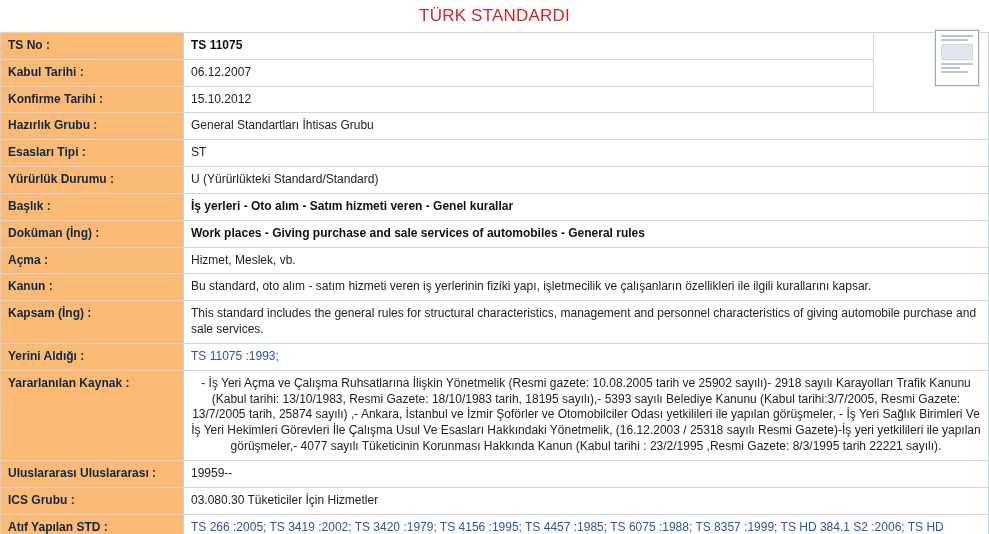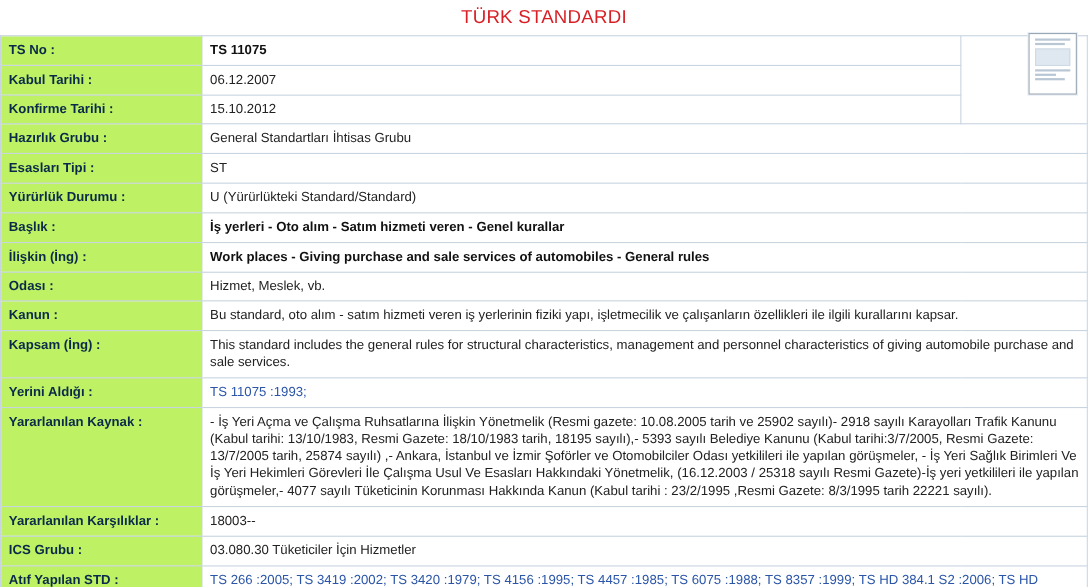--- a/index.html
+++ b/index.html
@@ -39,21 +39,21 @@
 
   table.std-table td {
     border: 1px solid #c8d4e0;
     vertical-align: top;
     padding: 5px 7px 5px 7px;
     line-height: 1.32;
   }
 
   td.label {
     width: 168px;
-    background: #bef264;
+    background: #fdba74;
     font-weight: bold;
     color: #0a2a4a;
     font-size: 12px;
     white-space: nowrap;
   }
 
   td.value {
     background: #ffffff;
     color: #222222;
     font-size: 12px;
@@ -104,20 +104,21 @@
   .thumb .tblock {
     height: 14px;
     background: #dfe8f1;
     margin: 3px 3px;
     border: 1px solid #cdd9e4;
   }
 
   .kaynak-text {
     font-size: 11.5px;
     line-height: 1.3;
+    text-align: center;
   }
 
   .atif-text {
     line-height: 1.45;
   }
 </style>
 </head>
 <body>
 
 <div class="page">
@@ -168,26 +169,26 @@
         <td class="label">Yürürlük Durumu :</td>
         <td class="value" colspan="2">U (Yürürlükteki Standard/Standard)</td>
       </tr>
 
       <tr>
         <td class="label">Başlık :</td>
         <td class="value bold" colspan="2">İş yerleri - Oto alım - Satım hizmeti veren - Genel kurallar</td>
       </tr>
 
       <tr>
-        <td class="label">İlişkin (İng) :</td>
+        <td class="label">Doküman (İng) :</td>
         <td class="value bold" colspan="2">Work places - Giving purchase and sale services of automobiles - General rules</td>
       </tr>
 
       <tr>
-        <td class="label">Odası :</td>
+        <td class="label">Açma :</td>
         <td class="value" colspan="2">Hizmet, Meslek, vb.</td>
       </tr>
 
       <tr>
         <td class="label">Kanun :</td>
         <td class="value" colspan="2">Bu standard, oto alım - satım hizmeti veren iş yerlerinin fiziki yapı, işletmecilik ve çalışanların özellikleri ile ilgili kurallarını kapsar.</td>
       </tr>
 
       <tr>
         <td class="label">Kapsam (İng) :</td>
@@ -198,22 +199,22 @@
         <td class="label">Yerini Aldığı :</td>
         <td class="value link" colspan="2">TS 11075 :1993;</td>
       </tr>
 
       <tr>
         <td class="label">Yararlanılan Kaynak :</td>
         <td class="value kaynak-text" colspan="2">- İş Yeri Açma ve Çalışma Ruhsatlarına İlişkin Yönetmelik (Resmi gazete: 10.08.2005 tarih ve 25902 sayılı)- 2918 sayılı Karayolları Trafik Kanunu (Kabul tarihi: 13/10/1983, Resmi Gazete: 18/10/1983 tarih, 18195 sayılı),- 5393 sayılı Belediye Kanunu (Kabul tarihi:3/7/2005, Resmi Gazete: 13/7/2005 tarih, 25874 sayılı) ,- Ankara, İstanbul ve İzmir Şoförler ve Otomobilciler Odası yetkilileri ile yapılan görüşmeler, - İş Yeri Sağlık Birimleri Ve İş Yeri Hekimleri Görevleri İle Çalışma Usul Ve Esasları Hakkındaki Yönetmelik, (16.12.2003 / 25318 sayılı Resmi Gazete)-İş yeri yetkilileri ile yapılan görüşmeler,- 4077 sayılı Tüketicinin Korunması Hakkında Kanun (Kabul tarihi : 23/2/1995 ,Resmi Gazete: 8/3/1995 tarih 22221 sayılı).</td>
       </tr>
 
       <tr>
-        <td class="label">Yararlanılan Karşılıklar :</td>
-        <td class="value" colspan="2">18003--</td>
+        <td class="label">Uluslararası Uluslararası :</td>
+        <td class="value" colspan="2">19959--</td>
       </tr>
 
       <tr>
         <td class="label">ICS Grubu :</td>
         <td class="value" colspan="2">03.080.30 Tüketiciler İçin Hizmetler</td>
       </tr>
 
       <tr>
         <td class="label">Atıf Yapılan STD :</td>
         <td class="value link atif-text" colspan="2">TS 266 :2005;  TS 3419 :2002;  TS 3420 :1979;  TS 4156 :1995;  TS 4457 :1985;  TS 6075 :1988;  TS 8357 :1999;  TS HD 384.1 S2 :2006;  TS HD 384.4.43 S2 :2006;  TS HD 60364-4-41 :2007;</td>

